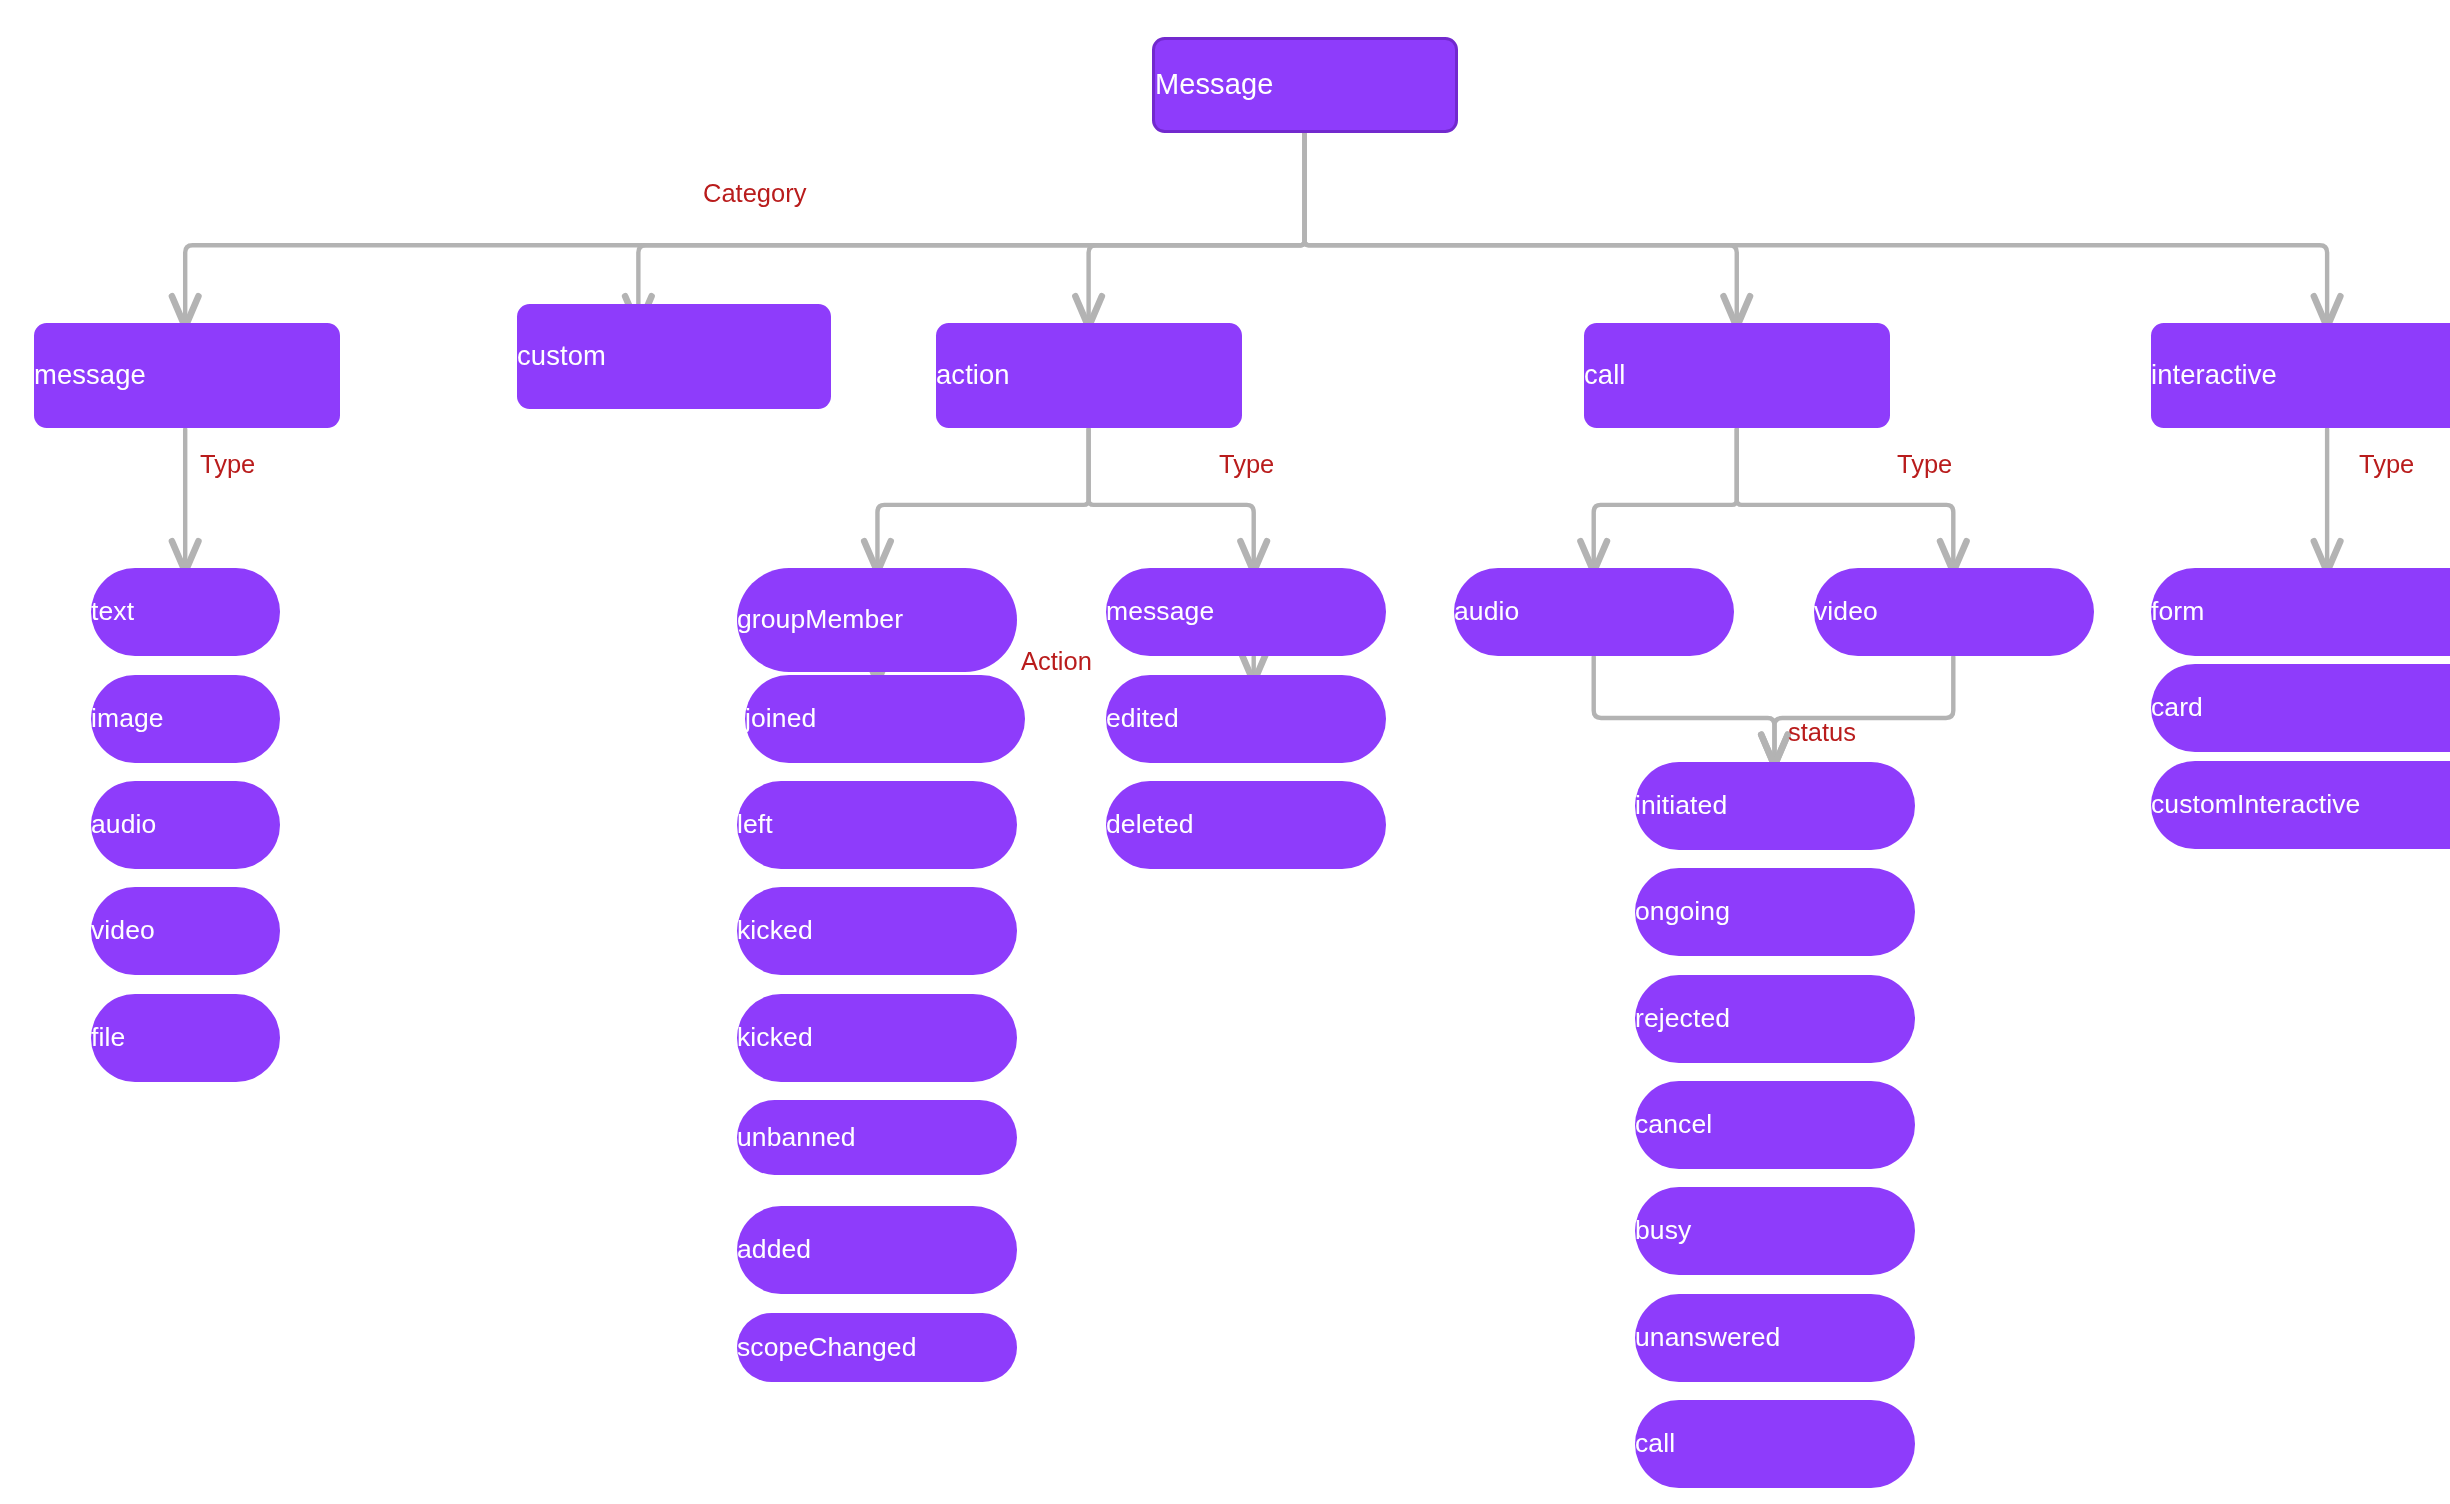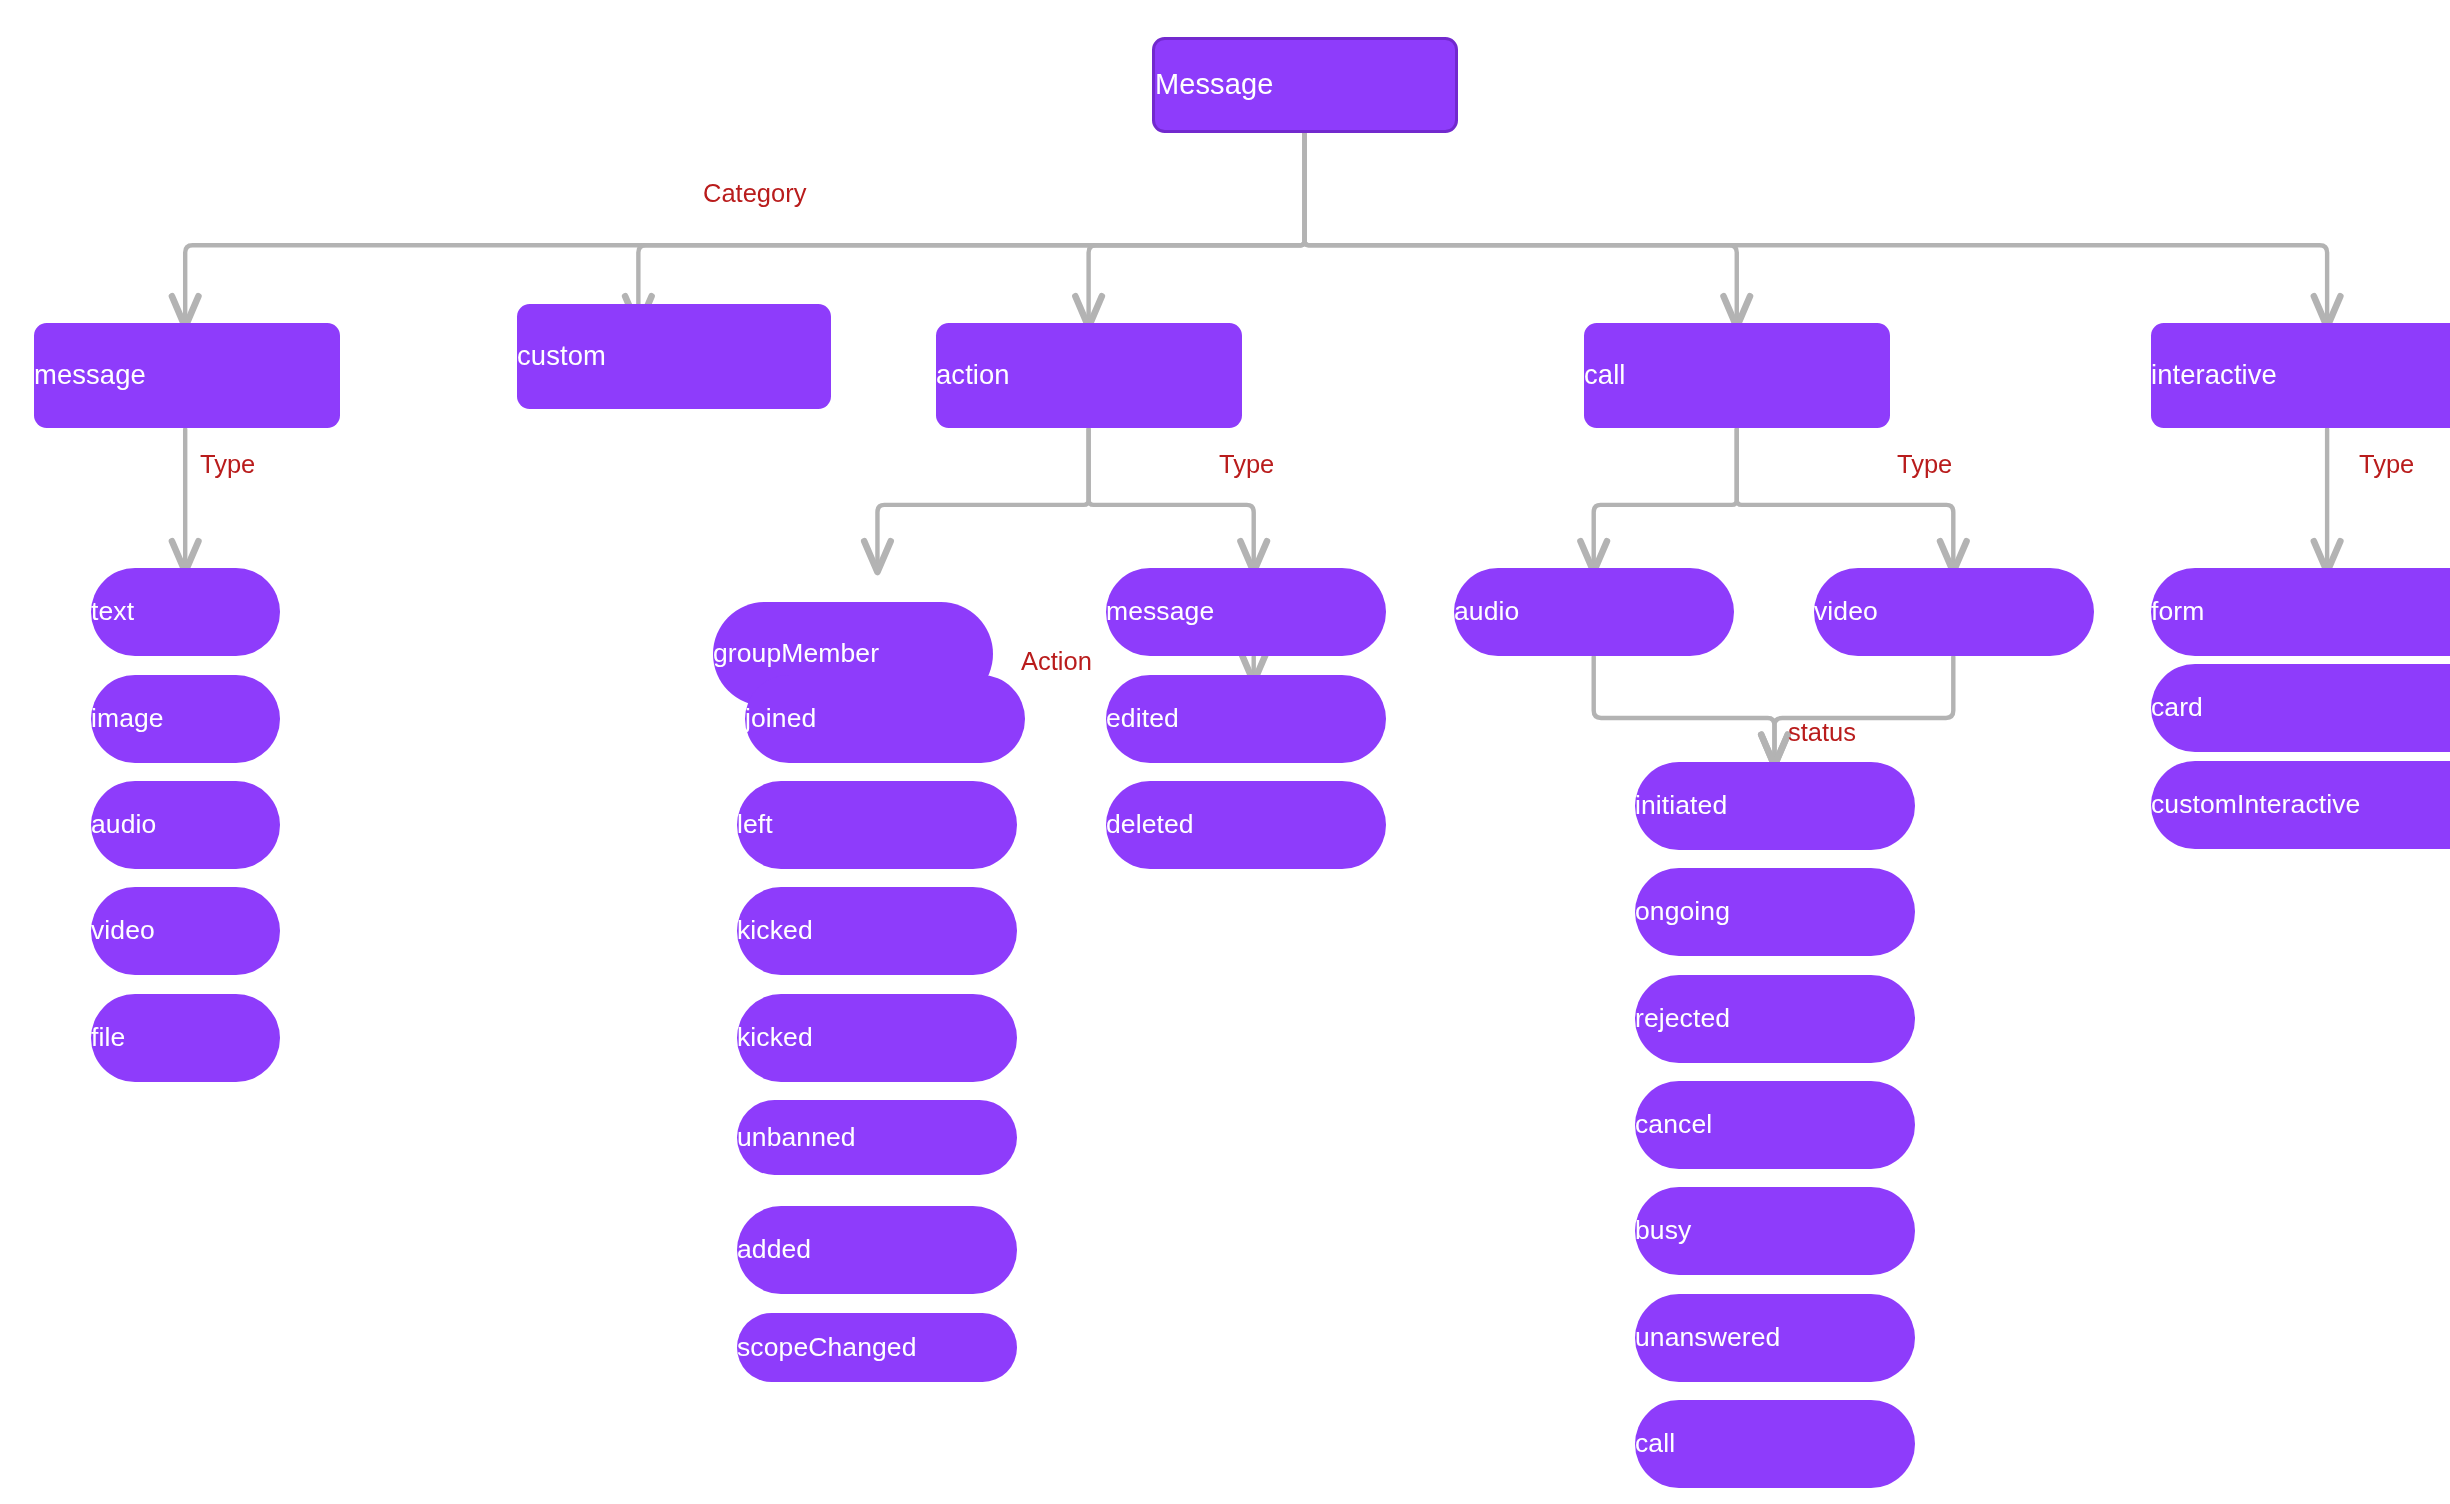--- a/index.html
+++ b/index.html
@@ -132,21 +132,21 @@
   <div class="node leaf" style="left:91px; top:781px; width:189px; height:88px;">
     <span>audio</span>
   </div>
   <div class="node leaf" style="left:91px; top:887px; width:189px; height:88px;">
     <span>video</span>
   </div>
   <div class="node leaf" style="left:91px; top:994px; width:189px; height:88px;">
     <span>file</span>
   </div>
 
-  <div class="node leaf" style="left:713px; top:568px; width:280px; height:104px;margin-top:34px;">
+  <div class="node leaf" style="left:737px; top:568px; width:280px; height:104px;">
     <span>groupMember</span>
   </div>
   <div class="edge-label" style="left:1021px; top:649px;">Action</div>
   <div class="node leaf" style="left:745px; top:675px; width:280px; height:88px;">
     <span>joined</span>
   </div>
   <div class="node leaf" style="left:737px; top:781px; width:280px; height:88px;">
     <span>left</span>
   </div>
   <div class="node leaf" style="left:737px; top:887px; width:280px; height:88px;">

